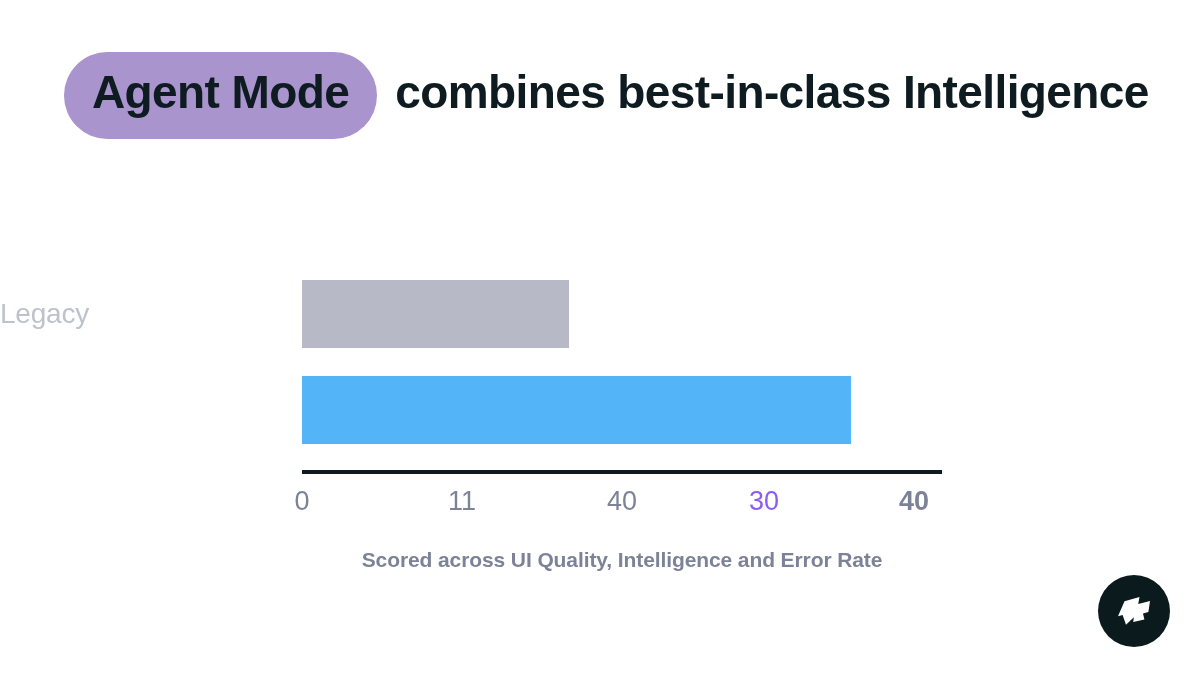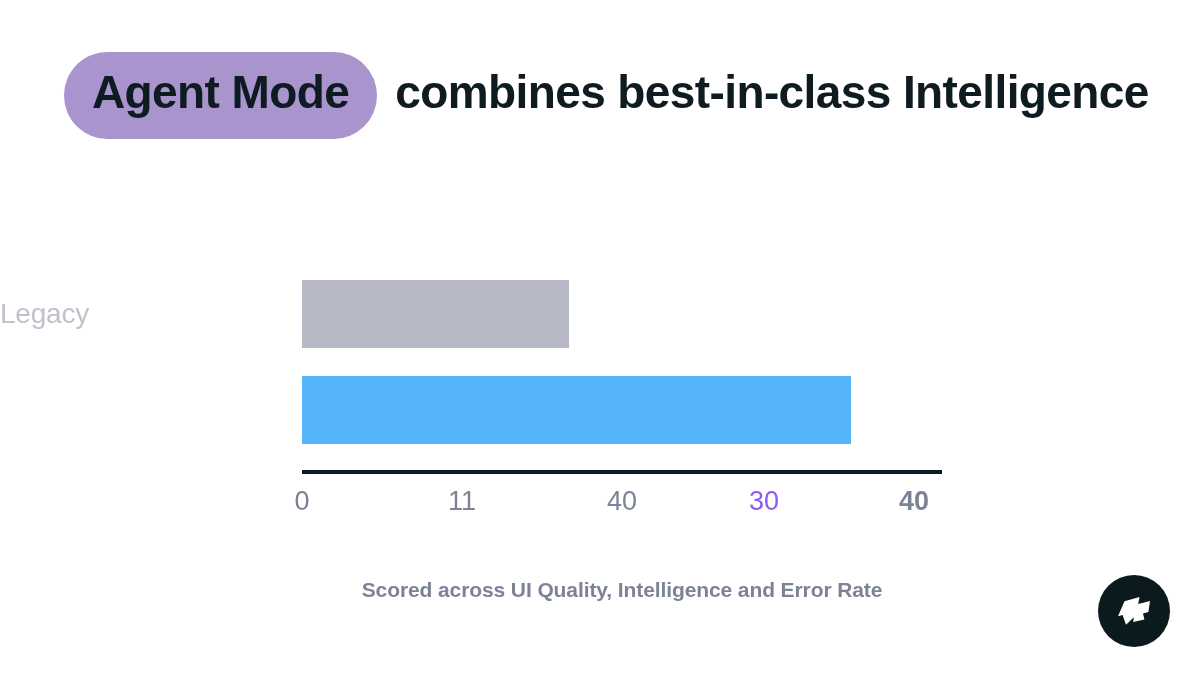--- a/index.html
+++ b/index.html
@@ -117,21 +117,20 @@
   .caption {
     position: absolute;
     left: 302px;
     width: 640px;
     top: 286px;
     text-align: center;
     font-size: 21px;
     font-weight: 600;
     color: #7d8396;
     letter-spacing: -0.1px;
-    margin-top: 30px;
   }
 
   
   .logo-badge {
     position: absolute;
     right: 30px;
     bottom: 28px;
     width: 72px;
     height: 72px;
     border-radius: 50%;

